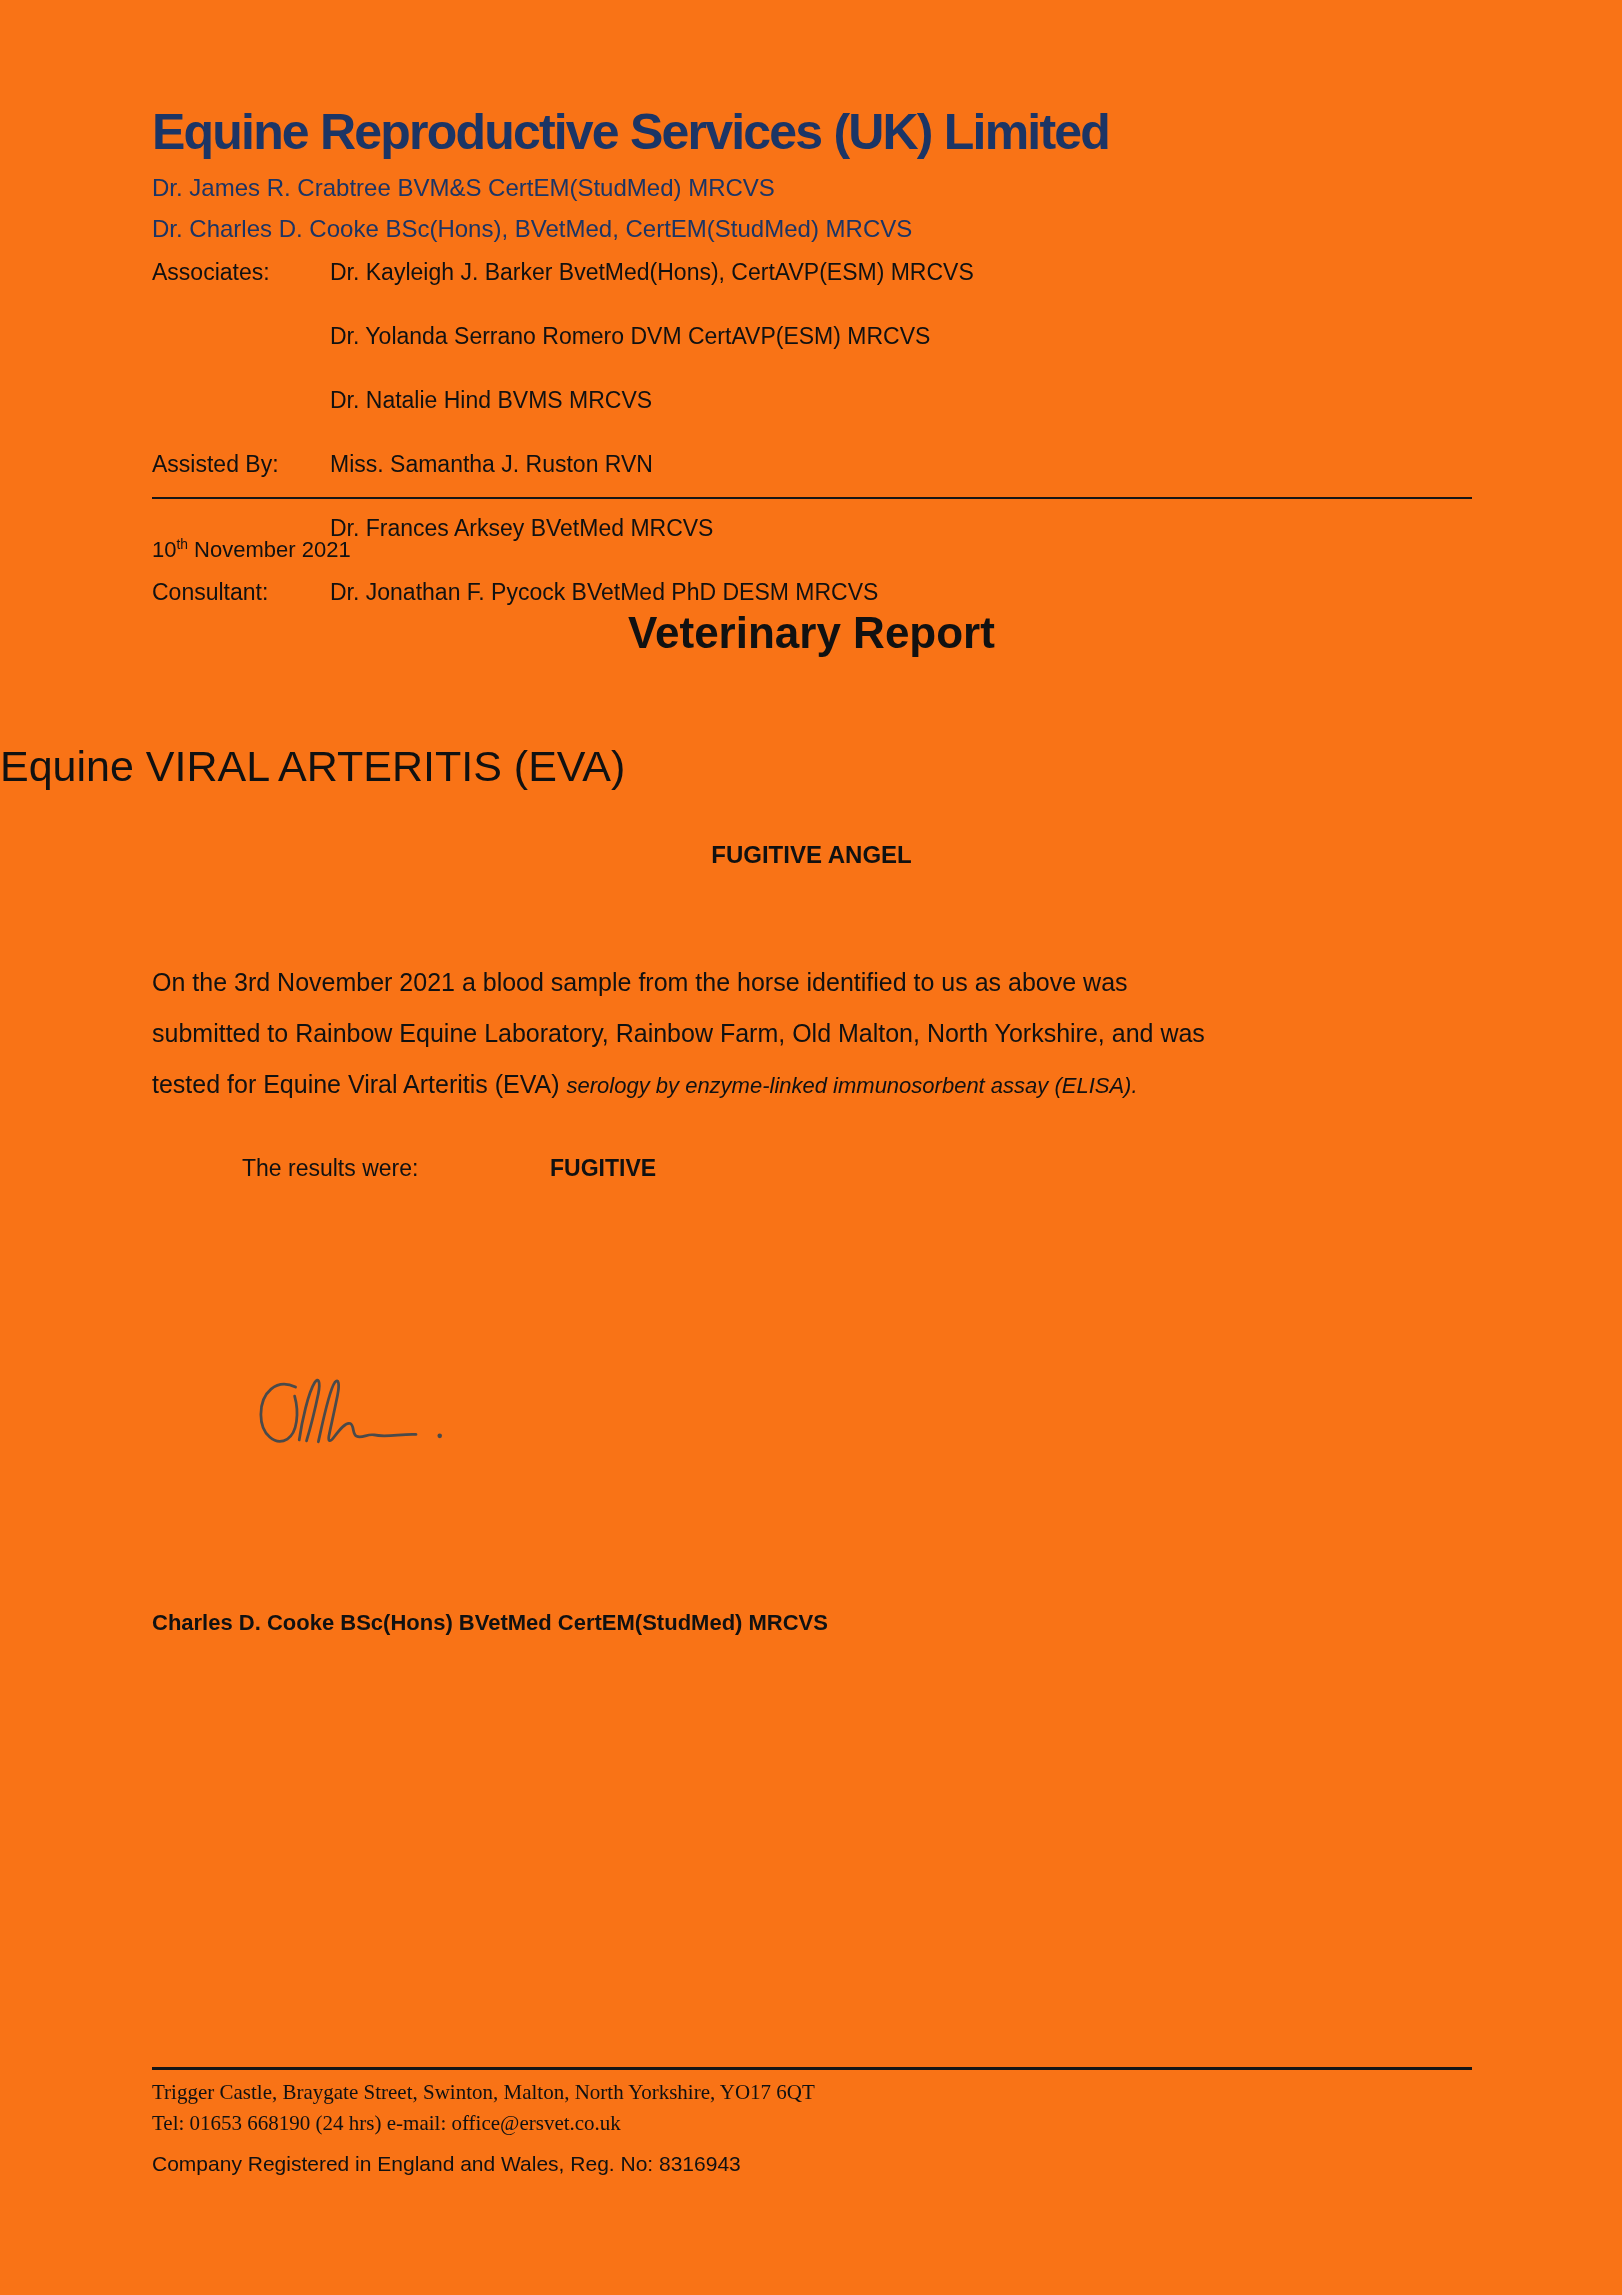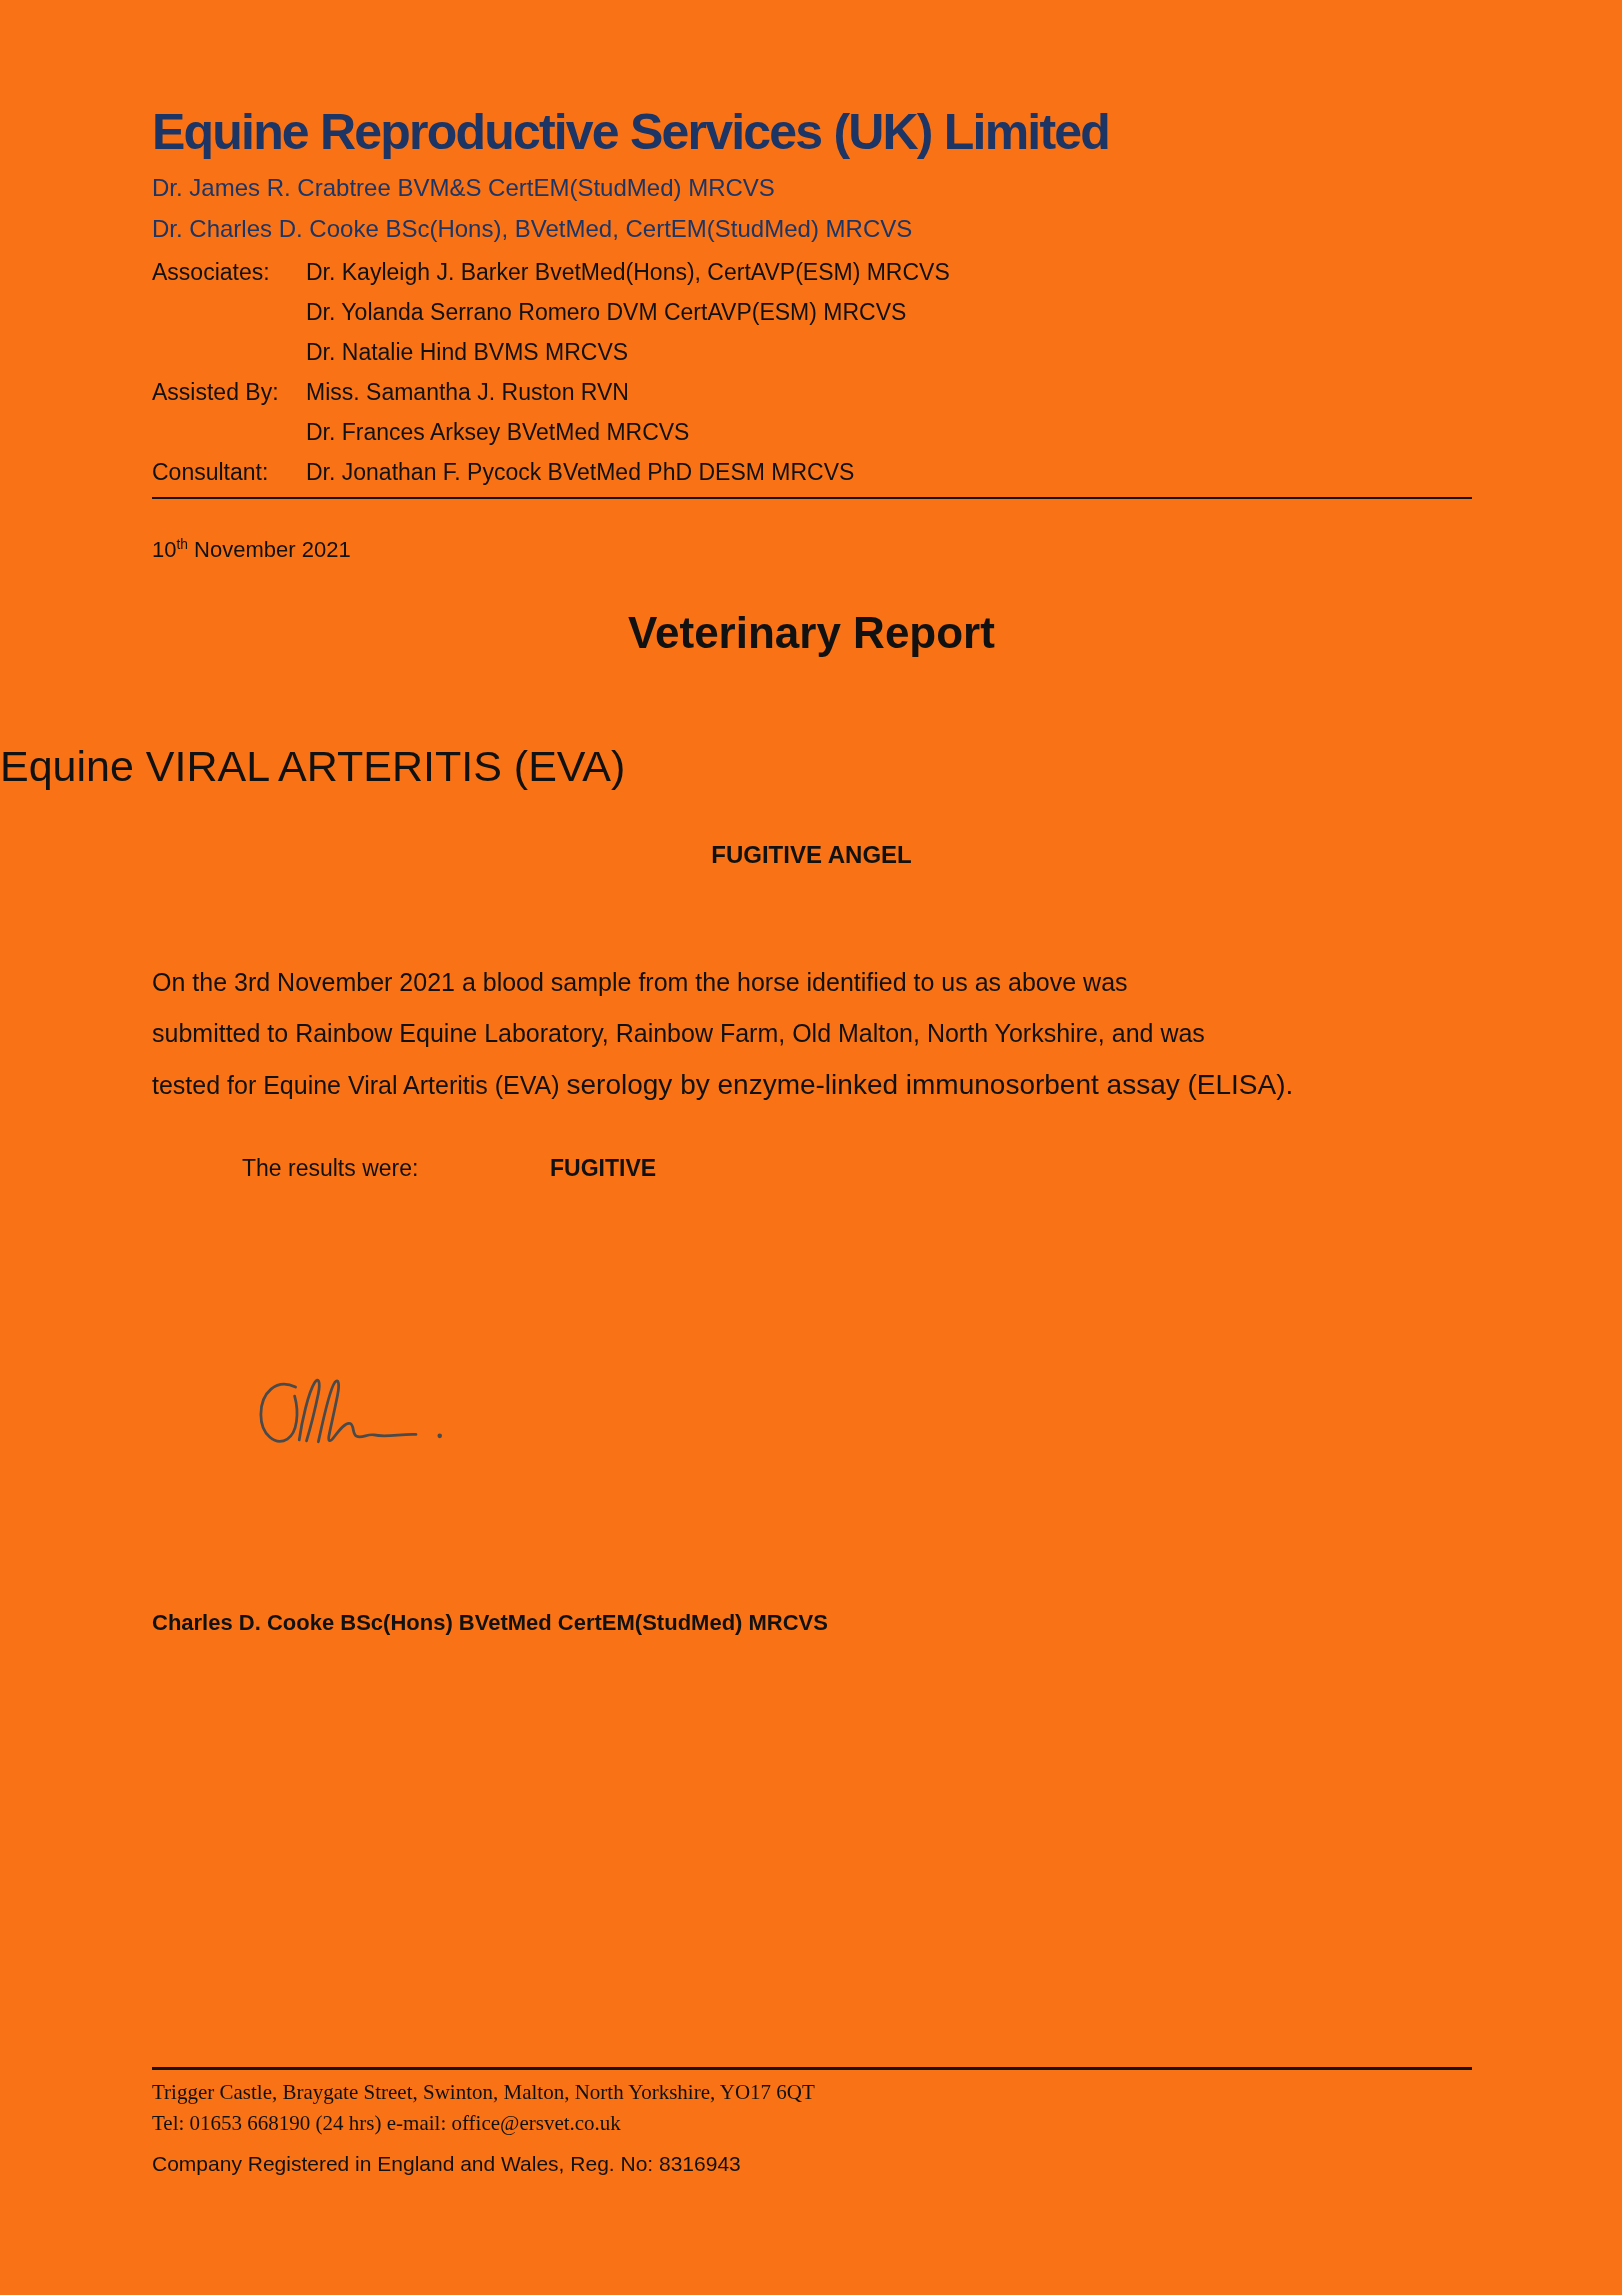--- a/index.html
+++ b/index.html
@@ -18,21 +18,21 @@
     font-size:50px; font-weight:700; letter-spacing:-1.8px;
     line-height:55px; color:var(--accent,#1c3565); white-space:nowrap;
   }
   .principals{
     position:absolute; left:152px; top:167px;
     font-size:24px; line-height:41px; color:var(--accent,#1c3565);
   }
   .staff{
     position:absolute; left:152px; top:252px;
     display:grid; grid-template-columns:154px auto;
-    font-size:23px; line-height:40px; color:var(--text,#111111);
+    font-size:23px; line-height:40px; color:var(--text,#111111);gap:24px;
   }
   .staff > div{white-space:nowrap;}
   .rule{position:absolute; left:152px; width:1320px; background:#161616;}
   .rule-top{top:497px; height:2.3px;}
   .rule-footer{top:2067px; height:3.2px;}
   .date{position:absolute; left:152px; top:536px; font-size:22px; line-height:27.5px; white-space:nowrap;}
   .date sup{font-size:13.8px; vertical-align:super; line-height:0;}
   .title{
     position:absolute; left:0; top:610px; width:1623px; text-align:center;
     font-size:44px; font-weight:700; line-height:46px; white-space:nowrap;
@@ -42,21 +42,21 @@
     font-size:43px; font-weight:400; line-height:46px; white-space:nowrap;
   }
   .horse{
     position:absolute; left:0; top:841px; width:1623px; text-align:center;
     font-size:24px; font-weight:700; line-height:27.5px; white-space:nowrap;
   }
   .body-par{
     position:absolute; left:152px; top:957px; width:1331px;
     font-size:25px; line-height:51px;
   }
-  .body-par .method{font-size:28px;}
+  .body-par .method{font-size:22px;font-style:italic;}
   .results{position:absolute; left:0; top:1155px; width:1508px; height:27.5px; font-size:23px; line-height:27.5px;}
   .results-label{position:absolute; left:242px; white-space:nowrap;}
   .results-value{position:absolute; left:550px; font-weight:700; white-space:nowrap;}
   .signature{position:absolute; left:255px; top:1377px;}
   .signatory{
     position:absolute; left:152px; top:1609px;
     font-size:22px; font-weight:700; line-height:27.5px; white-space:nowrap;
   }
   .footer-block{position:absolute; left:152px; top:2077px; font-size:21px; line-height:31px;font-family:Liberation Serif, serif;}
   .footer-reg{position:absolute; left:152px; top:2150px; font-size:21px; line-height:28.5px; white-space:nowrap;}

